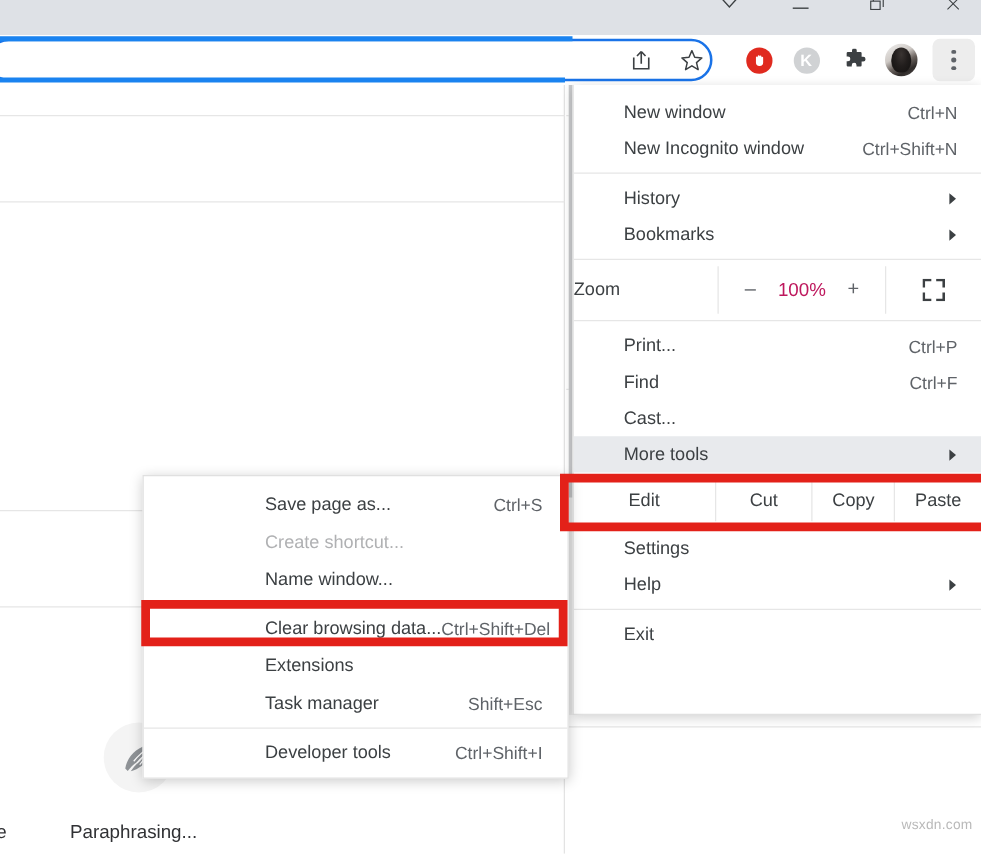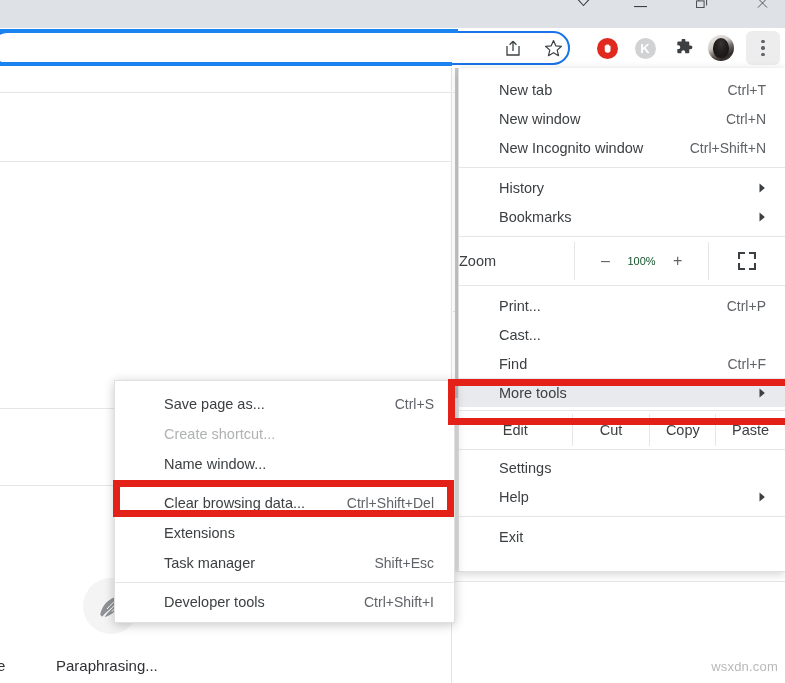--- a/index.html
+++ b/index.html
@@ -104,22 +104,22 @@
   }
   .paraphrasing {
     position: absolute; left: 56px; top: 657px;
     font-size: 15px; color: #303134; white-space: nowrap;
   }
   .edge-letter {
     position: absolute; left: -3px; top: 657px;
     font-size: 15px; color: #303134;
   }
   .watermark {
-    position: absolute; right: 7px; bottom: 9px;
-    font-size: 13px; color: #b9b9b9; letter-spacing: .2px;
+    position: absolute; right: 7px; bottom: 17px;
+    font-size: 11px; color: #b9b9b9; letter-spacing: .2px;
   }
 
   
   .cmenu {
     position: absolute; left: 458px; top: 68px; width: 327px; height: 504px;
     background: #ffffff;
     border: 1px solid #e0e0e0; border-top: none; border-right: none;
     box-shadow: 0 2px 9px rgba(0,0,0,0.18);
   }
   .cmenu-scrollbar {
@@ -150,21 +150,21 @@
     display: flex; align-items: center; height: 38px;
     font-size: 14.5px; color: #3c4043;
   }
   .zoomrow .zlabel { width: 115px; }
   .zoomrow .zctrls {
     flex: 1; display: flex; align-items: center; justify-content: center;
     border-left: 1px solid #e6e6e6; border-right: 1px solid #e6e6e6;
     height: 38px; gap: 14px;
   }
   .zoomrow .zminus, .zoomrow .zplus { font-size: 16px; color: #5f6368; width: 16px; text-align: center; }
-  .zoomrow .zval { font-size: 11px; color: #14532d; }
+  .zoomrow .zval { font-size: 15px; color: #be185d; }
   .zoomrow .zfull { width: 76px; display: flex; align-items: center; justify-content: center; }
 
   .editrow {
     display: flex; align-items: center; height: 32px;
     font-size: 14.5px; color: #3c4043;
   }
   .editrow .ecell {
     height: 32px; display: flex; align-items: center; justify-content: center;
     border-right: 1px solid #e6e6e6;
   }
@@ -177,21 +177,21 @@
   
   .submenu {
     position: absolute; left: 114px; top: 380px; width: 341px; height: 243px;
     background: #ffffff;
     border: 1px solid #e0e0e0;
     box-shadow: 0 2px 10px rgba(0,0,0,0.22);
   }
   .srow {
     height: 30px; display: flex; align-items: center;
     padding: 0 20px 0 49px;
-    font-size: 14.5px; color: #3c4043; white-space: nowrap;
+    font-size: 14.5px; color: #3c4043; white-space: nowrap; margin-left: 48px;
   }
   .srow .accel { margin-left: auto; color: #5f6368; font-size: 14px; }
   .srow.disabled { color: #b0b1b3; }
   .ssep { height: 1px; background: #e6e6e6; margin: 4px 0; }
 
   
   .redbox { position: absolute; border: 7px solid #e32119; }
   #redbox-more-tools { left: 448px; top: 379px; width: 345px; height: 46px; }
   #redbox-clear-data { left: 113px; top: 480px; width: 341px; height: 37px; }
 </style>
@@ -291,24 +291,20 @@
   <div class="paraphrasing">Paraphrasing...</div>
   <div class="watermark">wsxdn.com</div>
 
   <div class="cmenu-scrollbar">
     <i></i>
   </div>
   <div class="cmenu">
 
     <div style="height:7px;"></div>
 
-    <div class="mrow">
-      <span class="lbl">New tab</span>
-      <span class="accel">Ctrl+T</span>
-    </div>
     <div class="mrow">
       <span class="lbl">New window</span>
       <span class="accel">Ctrl+N</span>
     </div>
     <div class="mrow">
       <span class="lbl">New Incognito window</span>
       <span class="accel">Ctrl+Shift+N</span>
     </div>
 
     <div class="msep"></div>
@@ -349,26 +345,26 @@
       </div>
     </div>
 
     <div class="msep"></div>
 
     <div class="mrow">
       <span class="lbl">Print...</span>
       <span class="accel">Ctrl+P</span>
     </div>
     <div class="mrow">
-      <span class="lbl">Cast...</span>
-      <span class="accel"></span>
-    </div>
-    <div class="mrow">
       <span class="lbl">Find</span>
       <span class="accel">Ctrl+F</span>
+    </div>
+    <div class="mrow">
+      <span class="lbl">Cast...</span>
+      <span class="accel"></span>
     </div>
     <div class="mrow hl">
       <span class="lbl">More tools</span>
       <span class="arrow">
         <svg width="7" height="10" viewBox="0 0 7 10">
             <path d="M0.5 0.5 L5.8 5 L0.5 9.5 Z" fill="#3c4043"></path>
           </svg>
       </span>
     </div>
 

